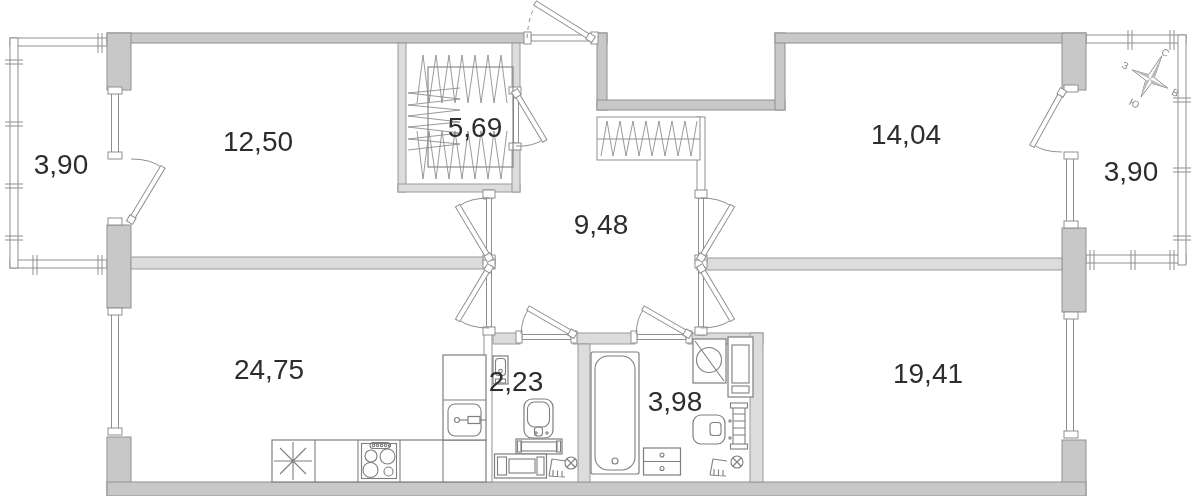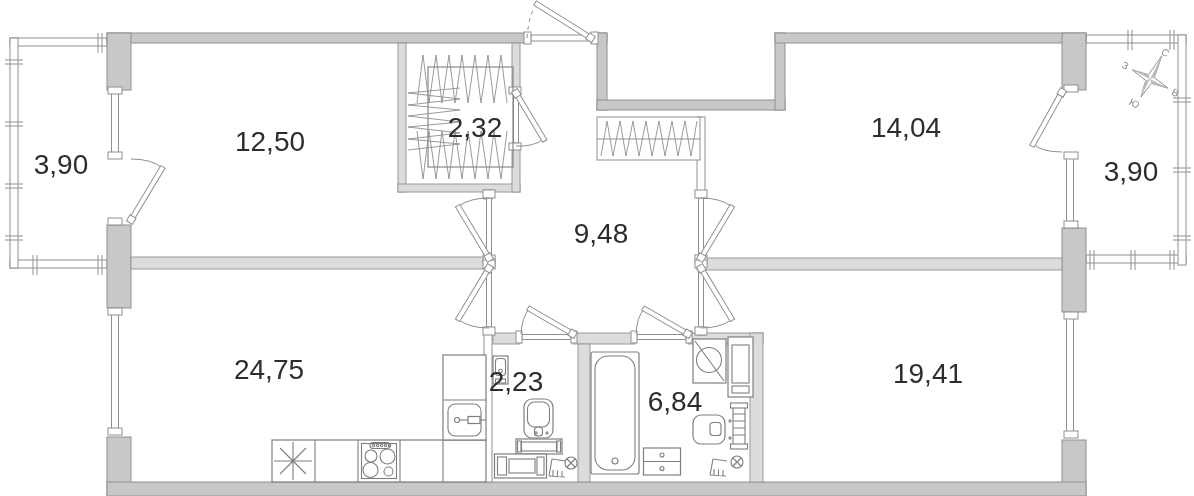--- a/index.html
+++ b/index.html
@@ -322,22 +322,22 @@
     <polygon points="1141,97 1150,79 1145.7,80.4" fill="#bdbdbd"></polygon>
     <polygon points="1132.2,69.9 1150,79 1148.6,74.7" fill="#bdbdbd"></polygon>
     <text class="compass-letter" x="1165" y="56" text-anchor="middle" transform="rotate(27 1165 53)">С</text>
     <text class="compass-letter" x="1175" y="96" text-anchor="middle" transform="rotate(27 1175 93)">В</text>
     <text class="compass-letter" x="1134" y="107" text-anchor="middle" transform="rotate(27 1134 104)">Ю</text>
     <text class="compass-letter" x="1125" y="69" text-anchor="middle" transform="rotate(27 1125 66)">З</text>
   </g>
 </svg>
 
   <div class="label" style="left:61px;top:165px">3,90</div>
-  <div class="label" style="left:270px;top:142px">12,50</div>
-  <div class="label" style="left:475px;top:128px">2,32</div>
-  <div class="label" style="left:601px;top:234px">9,48</div>
-  <div class="label" style="left:906px;top:128px">14,04</div>
+  <div class="label" style="left:258px;top:142px">12,50</div>
+  <div class="label" style="left:475px;top:128px">5,69</div>
+  <div class="label" style="left:601px;top:225px">9,48</div>
+  <div class="label" style="left:906px;top:135px">14,04</div>
   <div class="label" style="left:1131px;top:172px">3,90</div>
   <div class="label" style="left:269px;top:370px">24,75</div>
   <div class="label" style="left:516px;top:382px">2,23</div>
-  <div class="label" style="left:675px;top:402px">6,84</div>
+  <div class="label" style="left:675px;top:402px">3,98</div>
   <div class="label" style="left:928px;top:374px">19,41</div>
 </div>
 
 </body></html>

